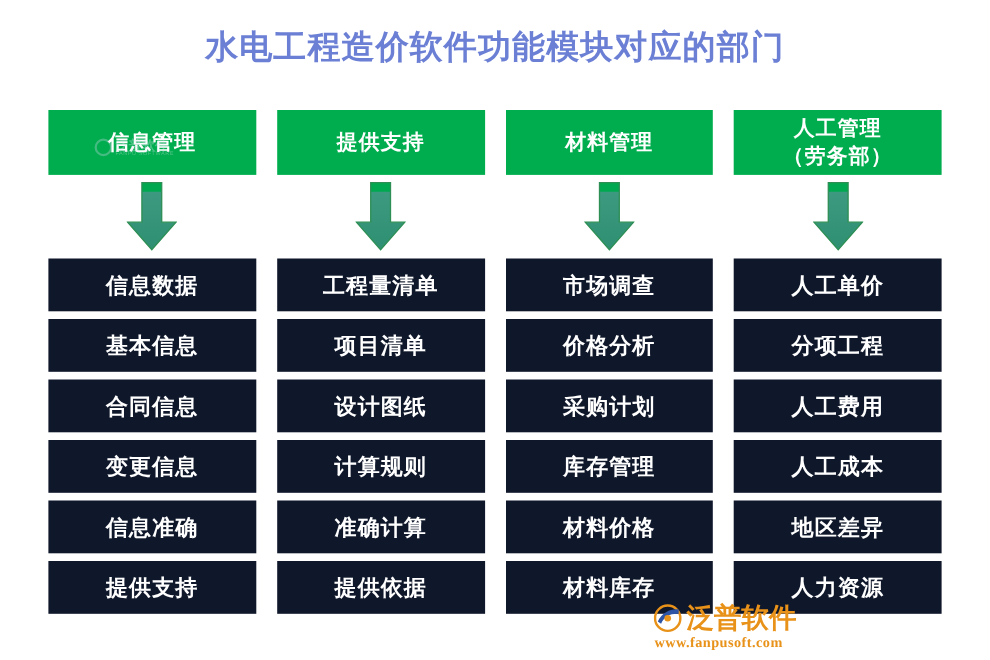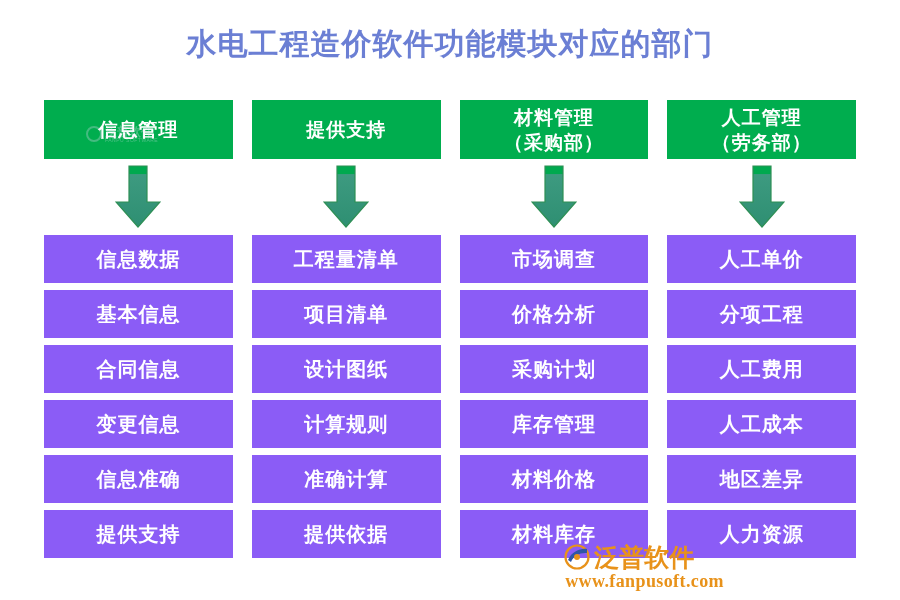--- a/index.html
+++ b/index.html
@@ -83,21 +83,21 @@
     width: 46px;
     height: 64px;
   }
   .arrow svg {
     display: block;
   }
 
   
   .item-box {
     height: 48px;
-    background: #8b5cf6;
+    background: #0f172a;
     color: #ffffff;
     display: flex;
     align-items: center;
     justify-content: center;
     font-size: 20px;
     font-weight: bold;
     letter-spacing: 1px;
     margin-bottom: 7px;
     white-space: nowrap;
   }
@@ -167,21 +167,21 @@
   }
   .logo-cn {
     font-size: 25px;
     font-weight: bold;
     color: #E8921A;
     font-family: "Liberation Sans", sans-serif;
     letter-spacing: 0px;
     line-height: 26px;
   }
   .logo-url {
-    font-size: 18px;
+    font-size: 13px;
     font-weight: bold;
     color: #E8921A;
     font-family: "Liberation Serif", serif;
     letter-spacing: 0.4px;
     margin-top: 1px;
     margin-left: 1px;
   }
 </style>
 </head>
 <body>
@@ -234,21 +234,20 @@
       <div class="item-box">项目清单</div>
       <div class="item-box">设计图纸</div>
       <div class="item-box">计算规则</div>
       <div class="item-box">准确计算</div>
       <div class="item-box">提供依据</div>
     </div>
 
     <div class="column">
       <div class="header-box">
         <span class="header-line">材料管理</span>
-        <span class="header-line">（采购部）</span>
       </div>
       <div class="arrow-zone">
         <div class="arrow">
           <svg width="46" height="64" viewBox="0 0 46 64">
             <polygon points="14,1 32,1 32,37 45,37 23,62 1,37 14,37" fill="url(#g1)" stroke="#2E8F55" stroke-width="1.2"></polygon>
           </svg>
         </div>
       </div>
       <div class="item-box">市场调查</div>
       <div class="item-box">价格分析</div>

